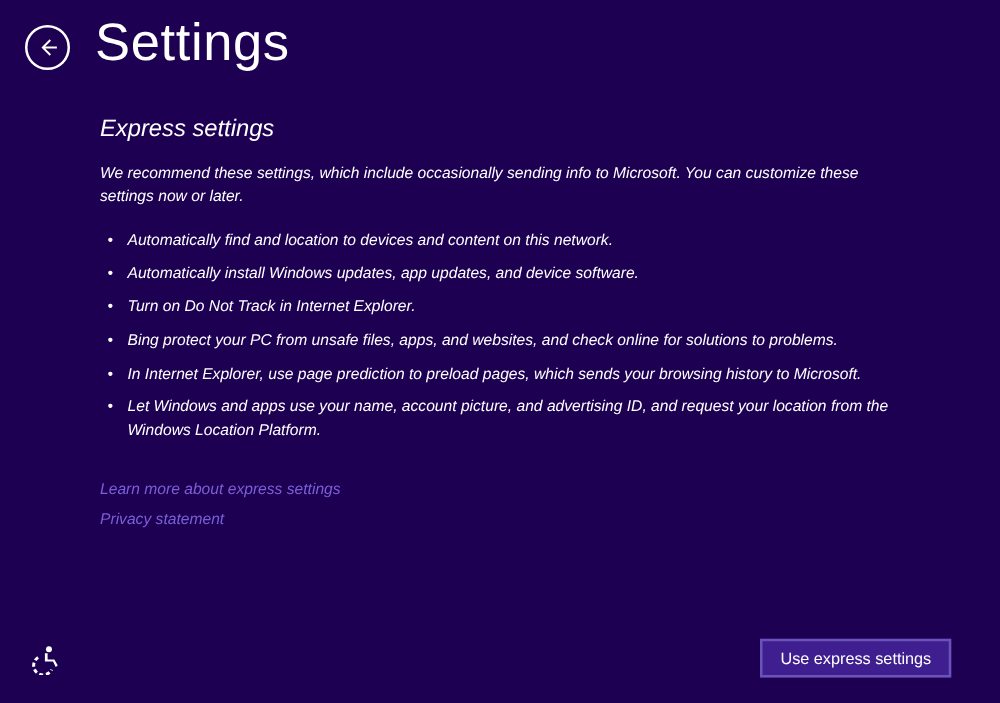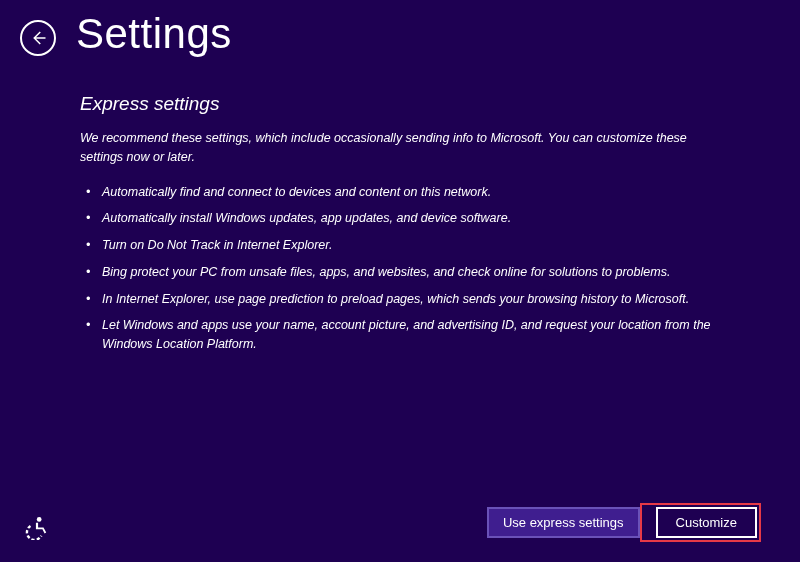--- a/index.html
+++ b/index.html
@@ -136,35 +136,36 @@
     </svg>
   </div>
   <div class="page-title">Settings</div>
 </div>
 
 <div class="content">
   <div class="section-title">Express settings</div>
   <div class="intro">We recommend these settings, which include occasionally sending info to Microsoft. You can customize these settings now or later.</div>
 
   <ul class="bullet-list">
-    <li>Automatically find and connect to devices and content on this network.</li>
+    <li>Automatically find and location to devices and content on this network.</li>
     <li>Automatically install Windows updates, app updates, and device software.</li>
     <li>Turn on Do Not Track in Internet Explorer.</li>
     <li>Bing protect your PC from unsafe files, apps, and websites, and check online for solutions to problems.</li>
     <li>In Internet Explorer, use page prediction to preload pages, which sends your browsing history to Microsoft.</li>
     <li>Let Windows and apps use your name, account picture, and advertising ID, and request your location from the Windows Location Platform.</li>
   </ul>
 
+  <div class="links-block">
+    <div><span class="link">Learn more about express settings</span></div>
+    <div><span class="link">Privacy statement</span></div>
+  </div>
 </div>
 
 <div class="footer">
   <svg class="accessibility-icon" viewBox="0 0 24 24">
     <g fill="#ffffff">
       <circle cx="14" cy="5" r="2.2"></circle>
       <path d="M6 11 a7 7 0 1 0 10 9" stroke="#ffffff" stroke-width="2.2" fill="none" stroke-dasharray="3 2"></path>
       <path d="M11 8 L11 14 L17 14 L19 18 L20.5 17 L18 12.5 L13 12.5 L13 8 Z"></path>
     </g>
   </svg>
   <button class="btn btn-primary">Use express settings</button>
-  <span class="highlight-box">
-    <button class="btn">Customize</button>
-  </span>
 </div>
 
 </body></html>

